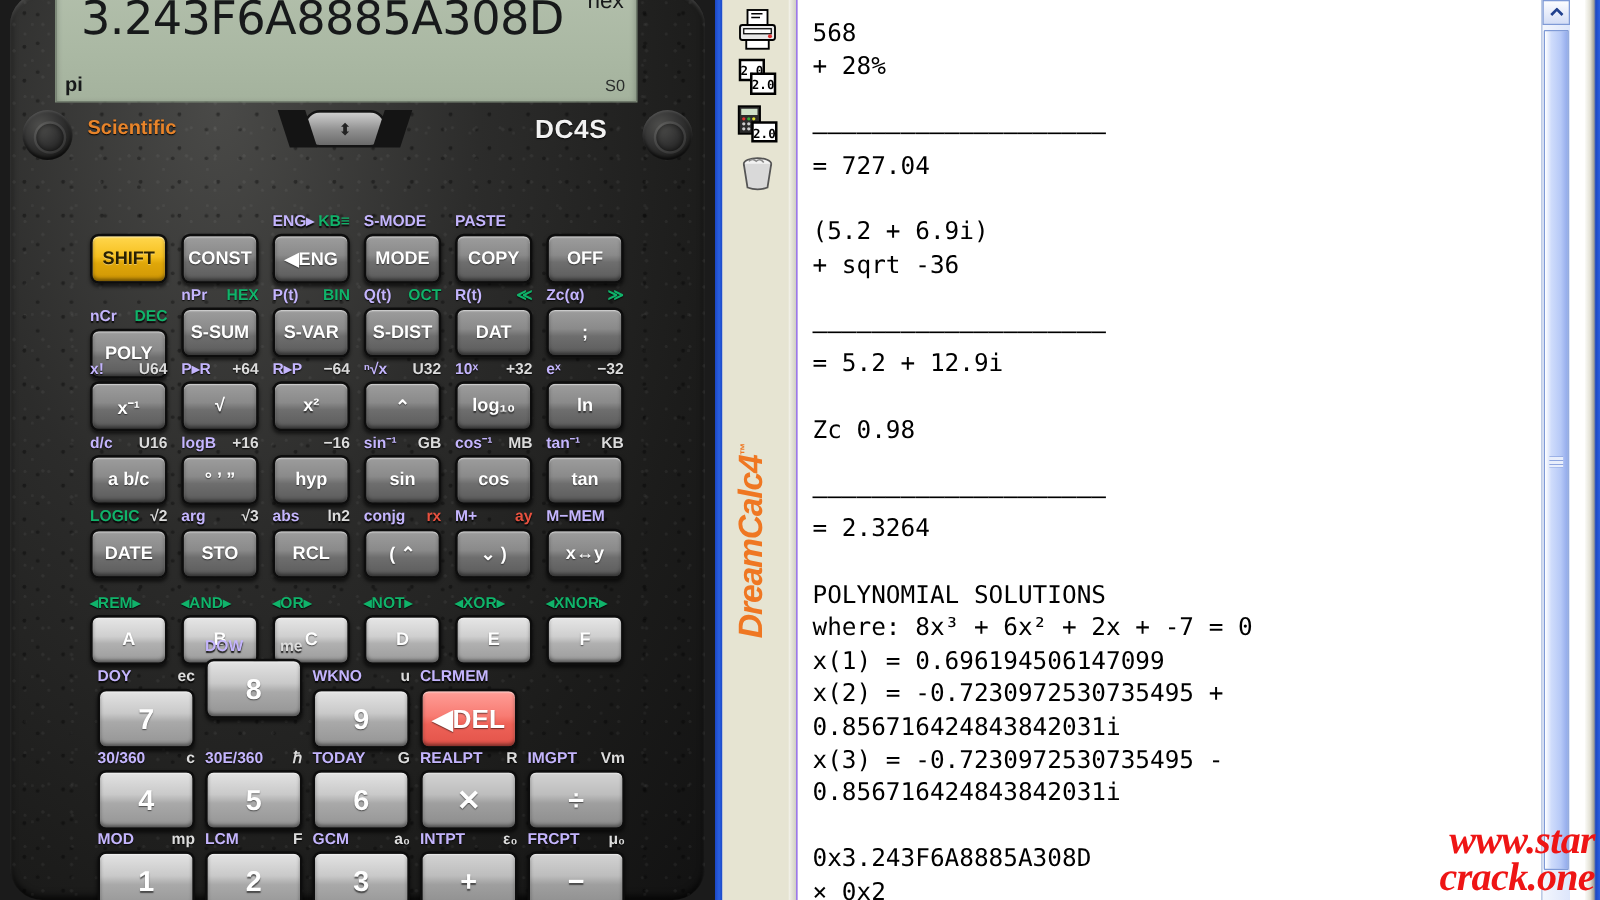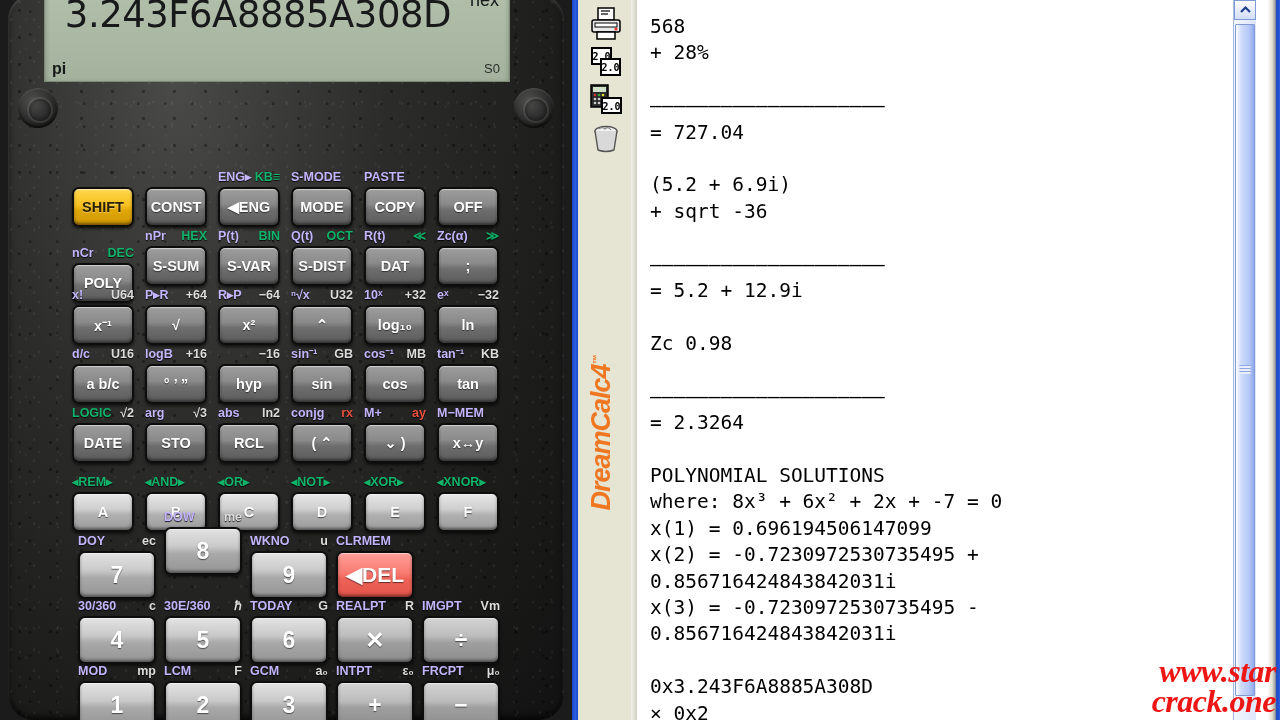--- a/index.html
+++ b/index.html
@@ -81,21 +81,21 @@
   .key.op{height:44px;font-size:23px;
            background:linear-gradient(180deg,#d3d3d3 0%,#bdbdbd 40%,#9f9f9f 56%,#8c8c8c 100%);}
   .key.numred{height:44px;font-size:21px;
            background:linear-gradient(180deg,#ff9e97 0%,#f87b72 45%,#ee6257 60%,#e2534a 100%);}
 
   
   #pane{position:absolute;left:572px;top:0;width:708px;height:720px;background:#fff;}
   #blueEdge{position:absolute;left:0;top:0;width:6px;height:720px;
             background:linear-gradient(90deg,#1b47c4,#2a5fe0 55%,#1b47c4);}
   #sidebar{position:absolute;left:6px;top:0;width:54px;height:720px;
-           background:#e6e4d2;border-right:1px solid #8b5cf6;}
+           background:#e6e4d2;border-right:6px solid #8b5cf6;}
   #sbInner{position:absolute;left:53px;top:0;width:6px;height:720px;
            background:linear-gradient(90deg,#f4f3ea,#cfcec2);}
   .tbicon{position:absolute;left:10px;width:36px;height:36px;}
   #dcbrand{position:absolute;left:-42px;top:430px;width:130px;
       transform:rotate(-90deg);transform-origin:center center;
       font-size:27px;font-weight:bold;font-style:italic;color:#ef7722;
       letter-spacing:-1px;white-space:nowrap;}
   #dcbrand sup{font-size:10px;}
 
   #textarea{position:absolute;left:68px;top:0;width:1160px;height:720px;
@@ -135,20 +135,29 @@
     <div class="screw" style="left:18px;top:88px;"></div>
     <div class="screw" style="right:18px;top:88px;"></div>
 
     <div id="lcd">
       <div id="lcdMain">3.243F6A8885A308D</div>
       <div id="lcdHex">hex</div>
       <div id="lcdPi">pi</div>
       <div id="lcdS0">S0</div>
     </div>
 
+    <div id="brandrow">
+      <div id="brandSci">Scientific</div>
+      <div id="rocker">
+        <div id="rockerWingL"></div>
+        <div id="rockerWingR"></div>
+        <span>⬍</span>
+      </div>
+      <div id="brandModel">DC4S</div>
+    </div>
 
     <div id="keypad">
         <div class="kcell" style="left: 72px; width: 62px; top: 168px; position: absolute;">
           <div class="klabels"></div>
           <div class="key shift">SHIFT</div>
         </div>
         <div class="kcell" style="left: 145px; width: 62px; top: 168px; position: absolute;">
           <div class="klabels"></div>
           <div class="key">CONST</div>
         </div>

